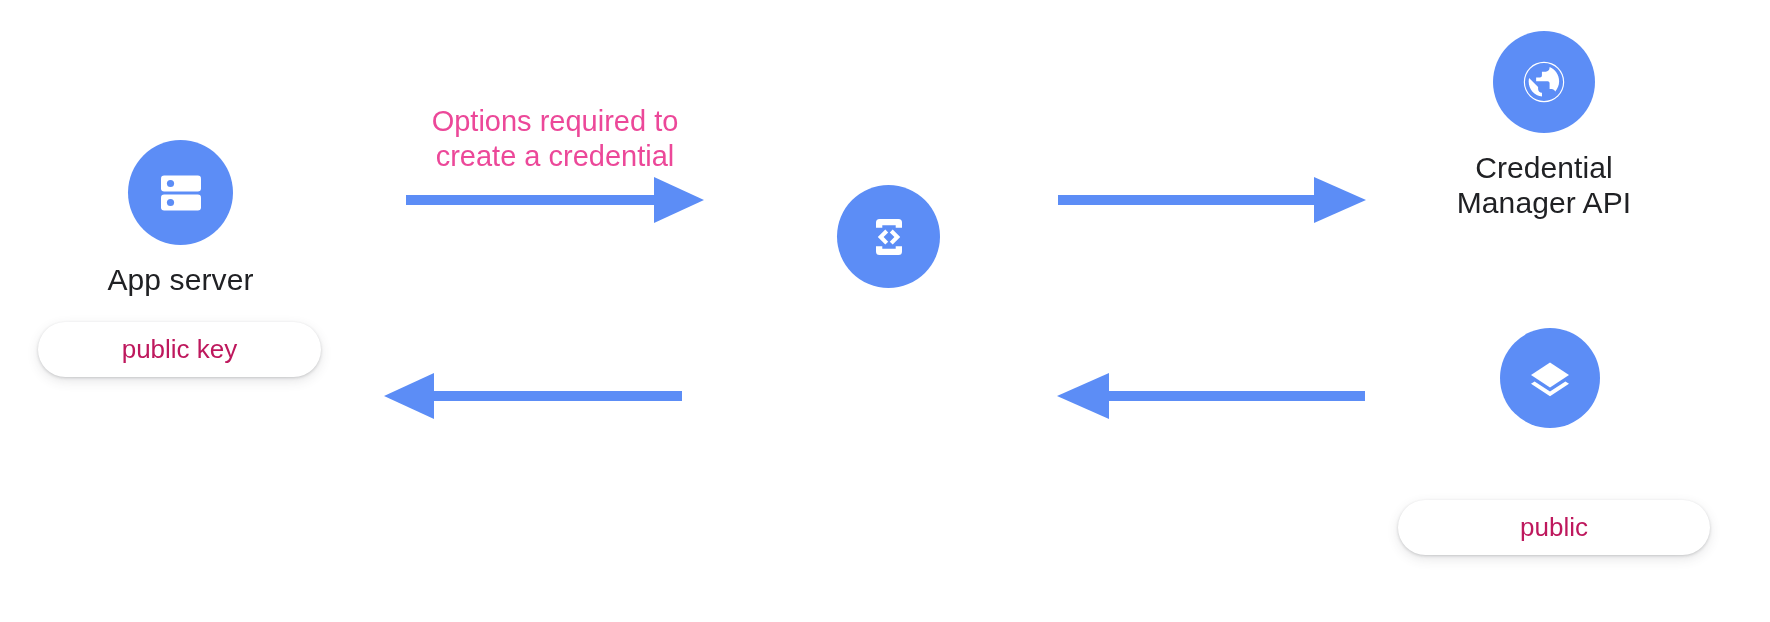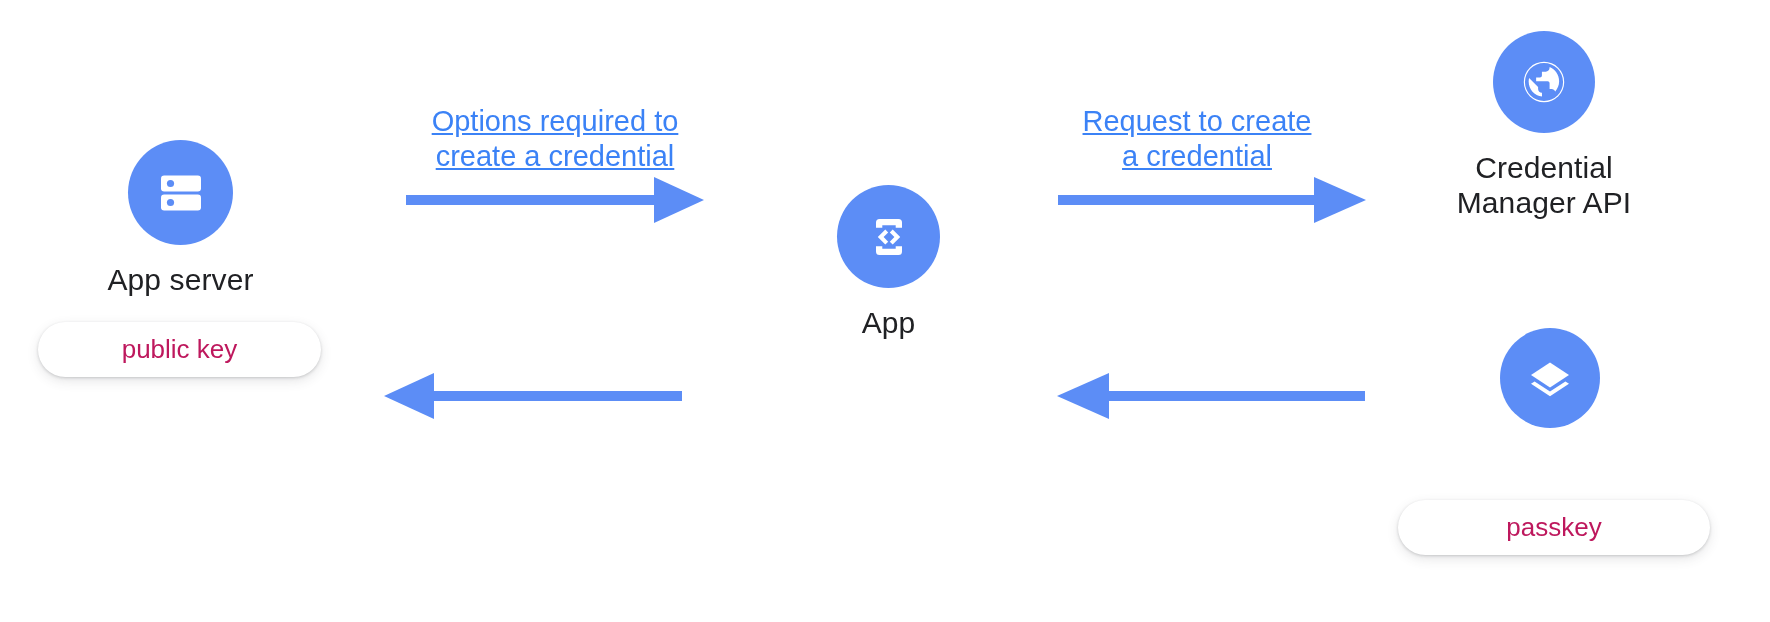--- a/index.html
+++ b/index.html
@@ -53,25 +53,24 @@
     align-items: center;
     justify-content: center;
     color: #be185d;
     box-shadow: 0 1px 3px rgba(60,64,67,0.22), 0 4px 12px rgba(60,64,67,0.13);
     box-sizing: border-box;
   }
 
   
   .arrow-label {
     position: absolute;
-    color: #3b82f6;
+    color: #ec4899;
     text-align: center;
     line-height: 1.22;
     white-space: pre-line;
-    text-decoration: underline;
   }
   .arrow-label.mono {
     font-family: "Liberation Mono", "DejaVu Sans Mono", monospace;
     letter-spacing: 0px;
   }
 
   
   .arrow-svg { position: absolute; overflow: visible; }
 </style>
 </head>
@@ -99,21 +98,20 @@
     <div class="node-circle" style="width:103px; height:103px;">
       <svg width="56" height="56" viewBox="0 0 56 56">
 
         <path d="M15 13.5 a3.5 3.5 0 0 1 3.5-3.5 h19 a3.5 3.5 0 0 1 3.5 3.5 v5.2 h-6.3 v-2.4 h-13.4 v2.4 h-6.3 z" fill="#ffffff"></path>
         <path d="M15 42.5 a3.5 3.5 0 0 0 3.5 3.5 h19 a3.5 3.5 0 0 0 3.5 -3.5 v-5.2 h-6.3 v2.4 h-13.4 v-2.4 h-6.3 z" fill="#ffffff"></path>
 
         <path d="M24.3 20.6 l2.9 2.9 -4.6 4.6 4.6 4.6 -2.9 2.9 -7.5 -7.5 z" fill="#ffffff"></path>
         <path d="M31.7 20.6 l-2.9 2.9 4.6 4.6 -4.6 4.6 2.9 2.9 7.5 -7.5 z" fill="#ffffff"></path>
       </svg>
     </div>
-    <div class="node-label" style="font-size:30px; margin-top:17px; width:200px;">App</div>
   </div>
 
   <div class="node" style="left:1493px; top:31px; width:102px;">
     <div class="node-circle" style="width:102px; height:102px;">
       <svg width="58" height="58" viewBox="0 0 56 56">
         <circle cx="28" cy="28" r="19.5" fill="#ffffff"></circle>
         <path d="M28 9.6 a18.4 18.4 0 0 0 -18.4 18.4 a18.4 18.4 0 0 0 18.4 18.4 a18.4 18.4 0 0 0 18.4 -18.4 a18.4 18.4 0 0 0 -18.4 -18.4 z m-1.9 32.4 c-7.3 -0.9 -12.9 -7.1 -12.9 -14.6 c0 -1.1 0.2 -2.2 0.4 -3.3 l8.7 8.7 v1.9 c0 2 1.7 3.7 3.7 3.7 z m12.7 -4.7 c-0.5 -1.5 -1.9 -2.6 -3.5 -2.6 h-1.9 v-5.5 c0 -1 -0.8 -1.9 -1.9 -1.9 h-11.1 v-3.7 h3.7 c1 0 1.9 -0.8 1.9 -1.9 v-3.7 h3.7 c2 0 3.7 -1.7 3.7 -3.7 v-0.8 c5.4 2.2 9.2 7.5 9.2 13.7 c0 3.8 -1.5 7.3 -3.8 10 z" fill="#5c8df6"></path>
       </svg>
     </div>
     <div class="node-label" style="font-size:30px; margin-top:17px; width:330px;">Credential
@@ -123,37 +121,35 @@
   <div class="node" style="left:1500px; top:328px; width:100px;">
     <div class="node-circle" style="width:100px; height:100px;">
       <svg width="56" height="56" viewBox="0 0 56 56">
         <path d="M28 12.5 L47 25 L28 37.5 L9 25 Z" fill="#ffffff"></path>
         <path d="M12.6 31.4 L9 33.8 L28 46.3 L47 33.8 L43.4 31.4 L28 41.5 Z" fill="#ffffff"></path>
       </svg>
     </div>
   </div>
 
   <div class="pill" style="left:1398px; top:500px; width:312px; height:55px; font-size:26px;">
-    <span>passkey</span>
+    <span>public</span>
   </div>
 
   <div class="arrow-label" style="left:390px; top:104px; width:330px; font-size:29px;">Options required to
 create a credential</div>
   <svg class="arrow-svg" width="300" height="50" style="left:406px; top:175px;">
     <rect x="0" y="20" width="254" height="10" fill="#5c8df6"></rect>
     <polygon points="248,2 248,48 298,25" fill="#5c8df6"></polygon>
   </svg>
 
   <svg class="arrow-svg" width="300" height="50" style="left:382px; top:371px;">
     <rect x="46" y="20" width="254" height="10" fill="#5c8df6"></rect>
     <polygon points="52,2 52,48 2,25" fill="#5c8df6"></polygon>
   </svg>
 
-  <div class="arrow-label" style="left:1026px; top:104px; width:342px; font-size:29px;">Request to create
-a credential</div>
   <svg class="arrow-svg" width="310" height="50" style="left:1058px; top:175px;">
     <rect x="0" y="20" width="262" height="10" fill="#5c8df6"></rect>
     <polygon points="256,2 256,48 308,25" fill="#5c8df6"></polygon>
   </svg>
 
   <svg class="arrow-svg" width="310" height="50" style="left:1055px; top:371px;">
     <rect x="48" y="20" width="262" height="10" fill="#5c8df6"></rect>
     <polygon points="54,2 54,48 2,25" fill="#5c8df6"></polygon>
   </svg>
 

